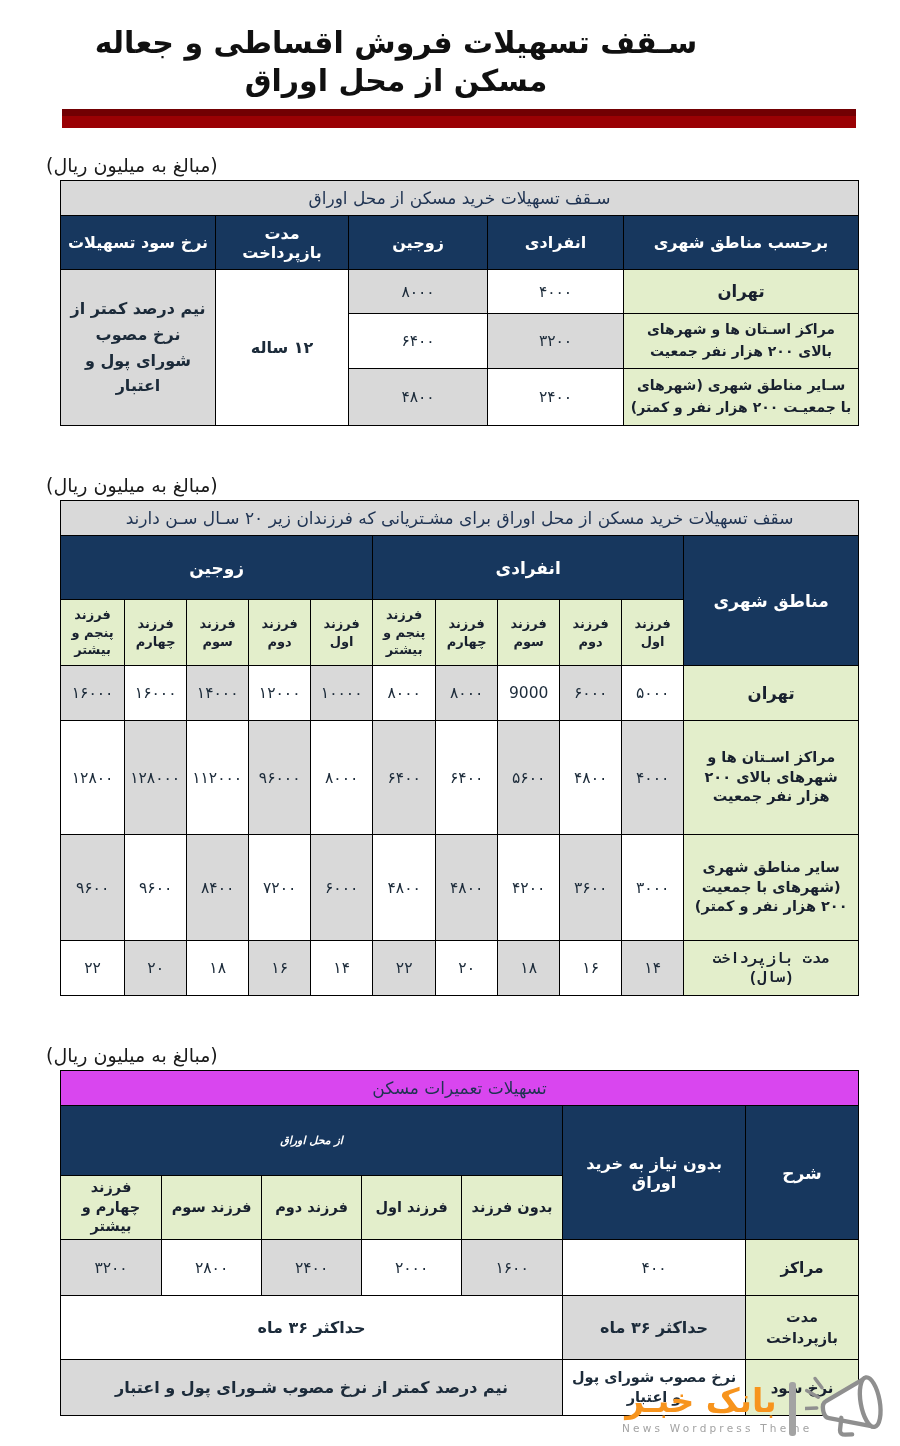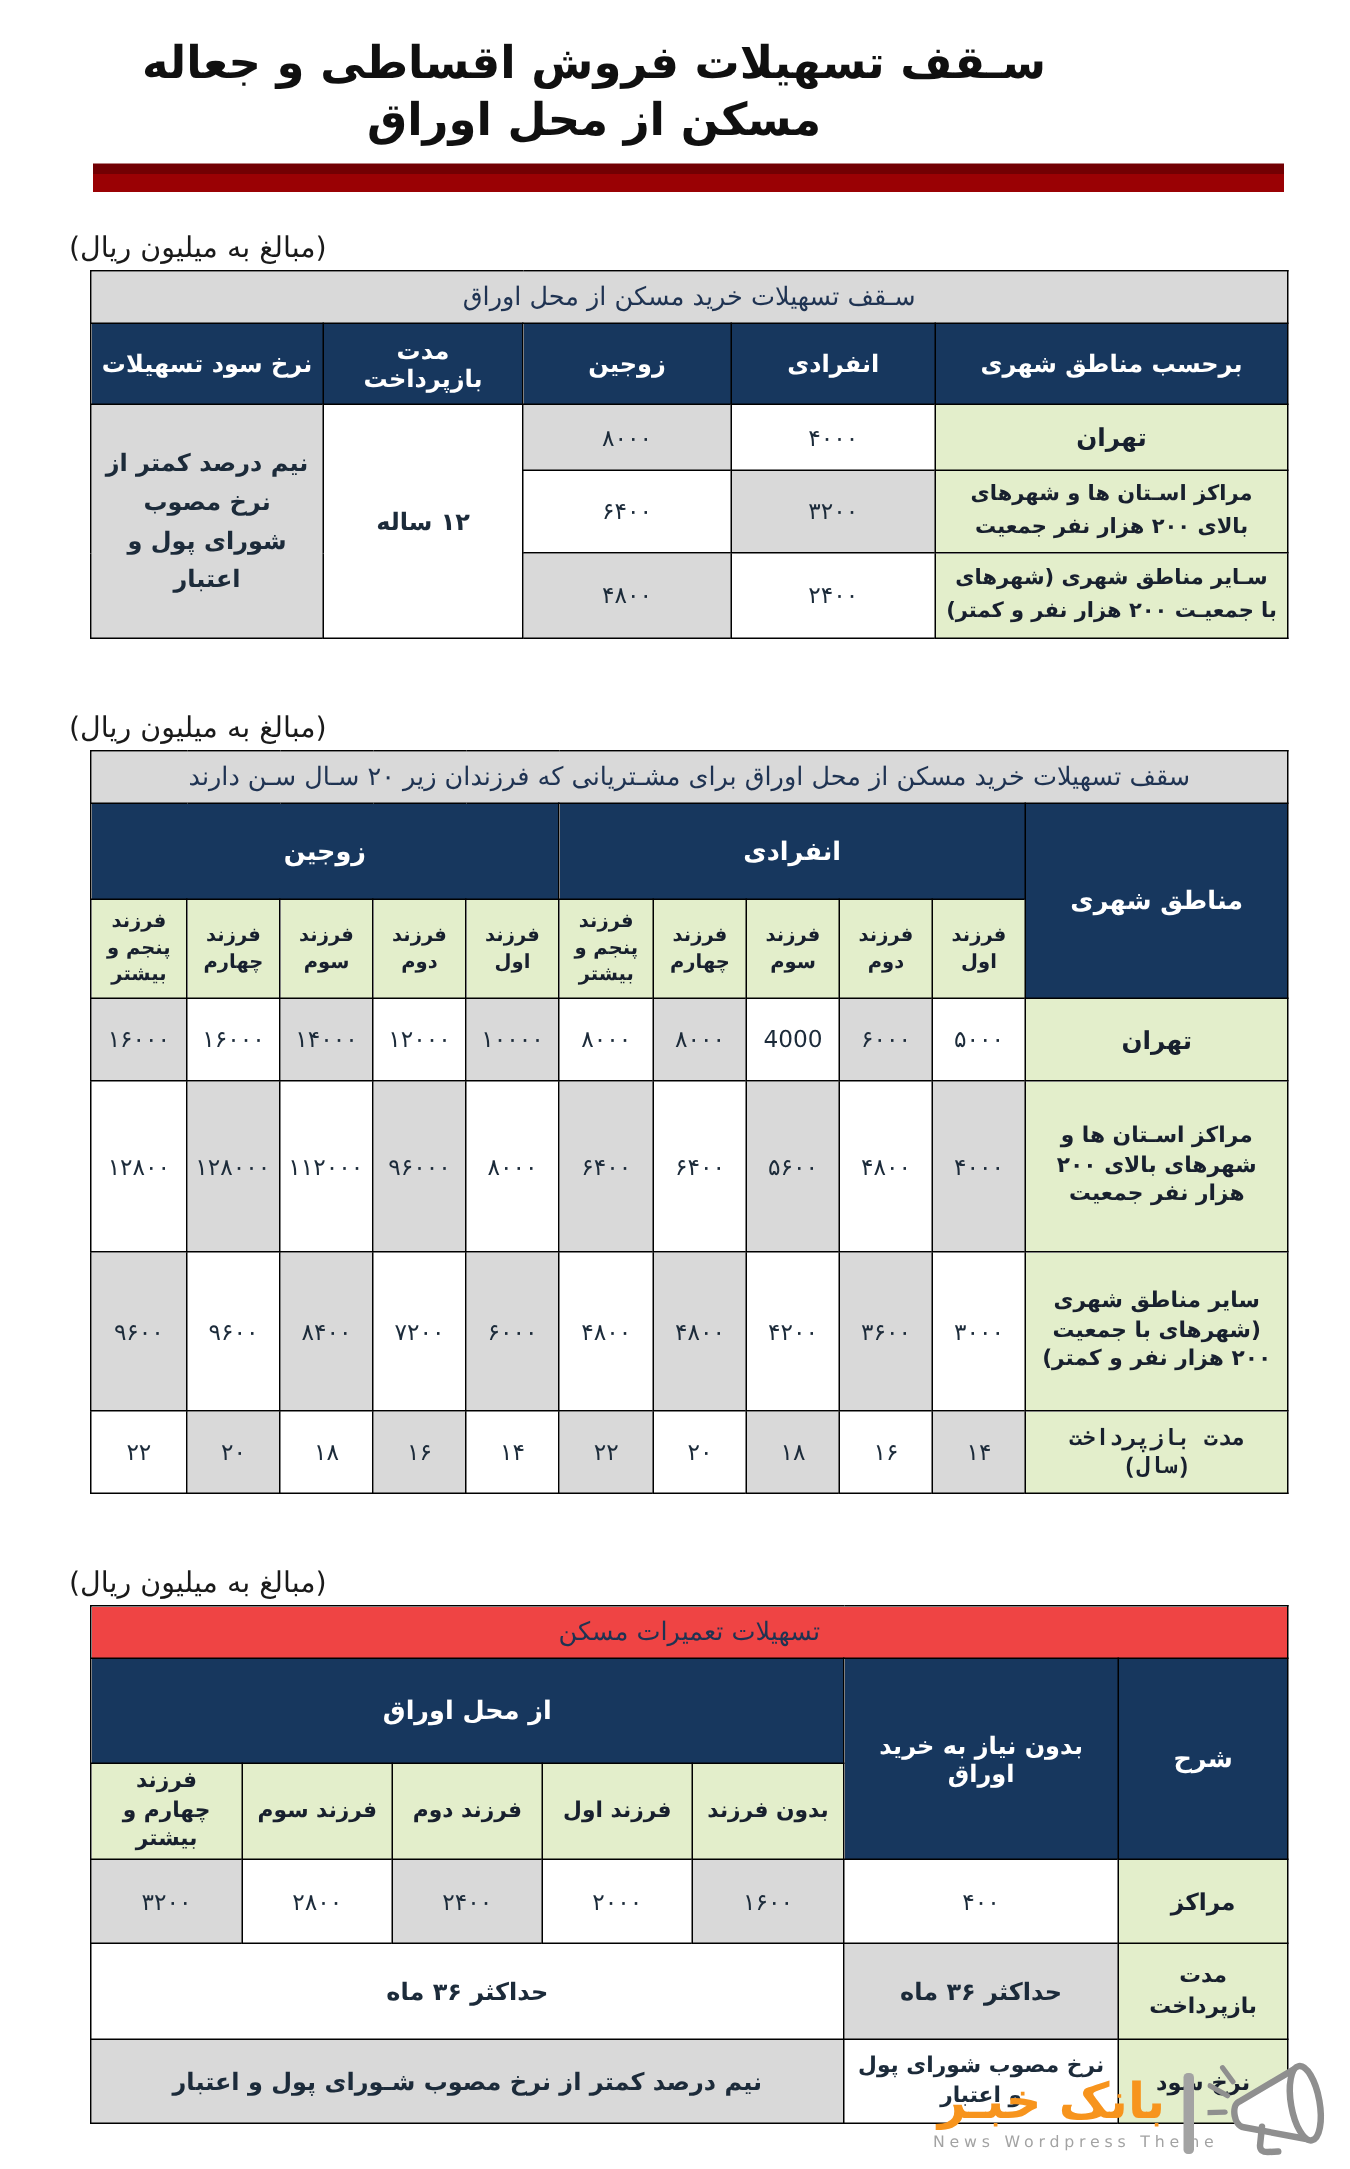--- a/index.html
+++ b/index.html
@@ -20,21 +20,21 @@
   .unit-note{
     direction:rtl;text-align:left;margin:26px 0 4px -14px;
     font-size:19px;color:#1a1a1a;
   }
   table.t{
     border-collapse:collapse;table-layout:fixed;width:798px;direction:rtl;
     font-size:15.5px;color:#1c2b3a;
   }
   table.t td{border:1px solid #000;text-align:center;vertical-align:middle;padding:2px 6px;overflow:hidden;}
   .tbar{background:#d9d9d9;font-weight:400;font-size:17px;color:#1f3352;}
-  .tbar.dark{background:#ef4444;text-align:center;}
+  .tbar.dark{background:#d946ef;text-align:center;}
   td.blue{background:#17375e;color:#ffffff;font-weight:700;font-size:16px;}
   td.green{background:#e3eecb;font-weight:700;color:#18202e;}
   td.g{background:#d9d9d9;}
   td.num{font-size:15.5px;}
   td.bold{font-weight:700;}
   .h35{height:35px;} .h44{height:44px;} .h54{height:54px;} .h55{height:55px;}
   .h56{height:56px;} .h57{height:57px;} .h64{height:64px;} .h66{height:66px;}
   .h70{height:70px;} .h105{height:106px;} .h114{height:114px;}
   td.lbl-lg{font-size:16.5px;}
   td.lbl-sm{font-size:14px;line-height:1.55;}
@@ -139,21 +139,21 @@
       <td class="green sub">فرزند اول</td>
       <td class="green sub">فرزند دوم</td>
       <td class="green sub">فرزند سوم</td>
       <td class="green sub">فرزند چهارم</td>
       <td class="green sub">فرزند پنجم و بیشتر</td>
     </tr>
     <tr class="h55">
       <td class="green lbl-lg">تهران</td>
       <td class="num">۵۰۰۰</td>
       <td class="num g">۶۰۰۰</td>
-      <td class="num">4000</td>
+      <td class="num">9000</td>
       <td class="num g">۸۰۰۰</td>
       <td class="num">۸۰۰۰</td>
       <td class="num g">۱۰۰۰۰</td>
       <td class="num">۱۲۰۰۰</td>
       <td class="num g">۱۴۰۰۰</td>
       <td class="num">۱۶۰۰۰</td>
       <td class="num g">۱۶۰۰۰</td>
     </tr>
     <tr class="h114">
       <td class="green sub3">مراکز اسـتان ها و شهرهای بالای ۲۰۰ هزار نفر جمعیت</td>
@@ -209,21 +209,21 @@
         <col style="width:100px">
         <col style="width:101px">
     </colgroup>
     <tbody>
         <tr class="h35">
       <td class="tbar dark" colspan="7">تسهیلات تعمیرات مسکن</td>
     </tr>
     <tr class="h70">
       <td class="blue" rowspan="2" style="font-size:17px;">شرح</td>
       <td class="blue" rowspan="2">بدون نیاز به خرید اوراق</td>
-      <td class="blue" colspan="5" style="font-size:17px;">از محل اوراق</td>
+      <td class="blue" colspan="5" style="font-size:11px;font-style:italic;">از محل اوراق</td>
     </tr>
     <tr class="h64">
       <td class="green sub3 bold">بدون فرزند</td>
       <td class="green sub3 bold">فرزند اول</td>
       <td class="green sub3 bold">فرزند دوم</td>
       <td class="green sub3 bold">فرزند سوم</td>
       <td class="green sub3 bold">فرزند چهارم و بیشتر</td>
     </tr>
     <tr class="h56">
       <td class="green bold" style="font-size:15.5px;">مراکز</td>

